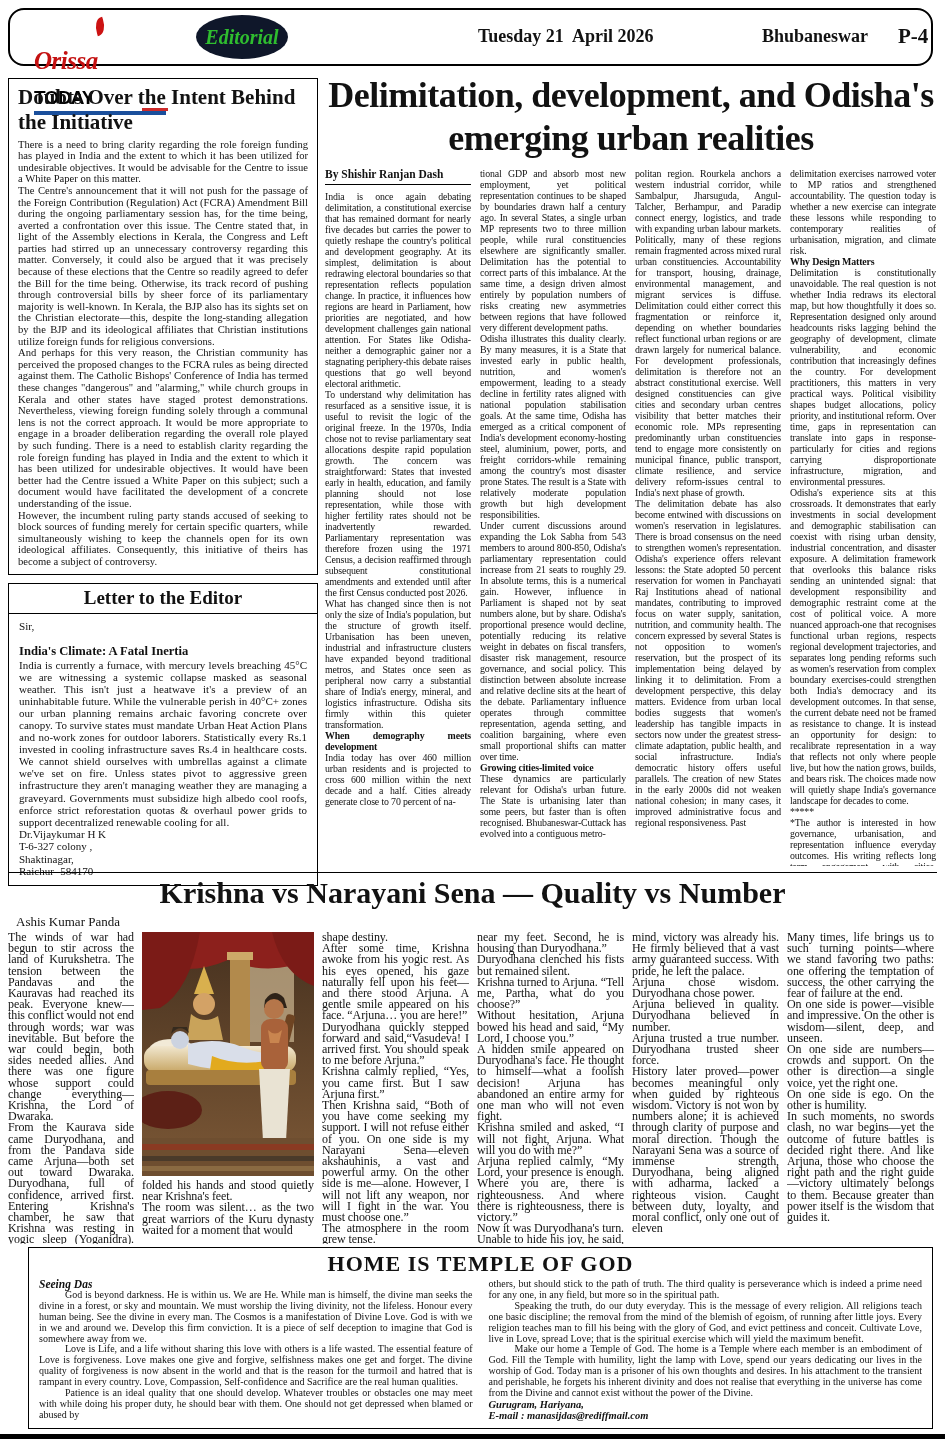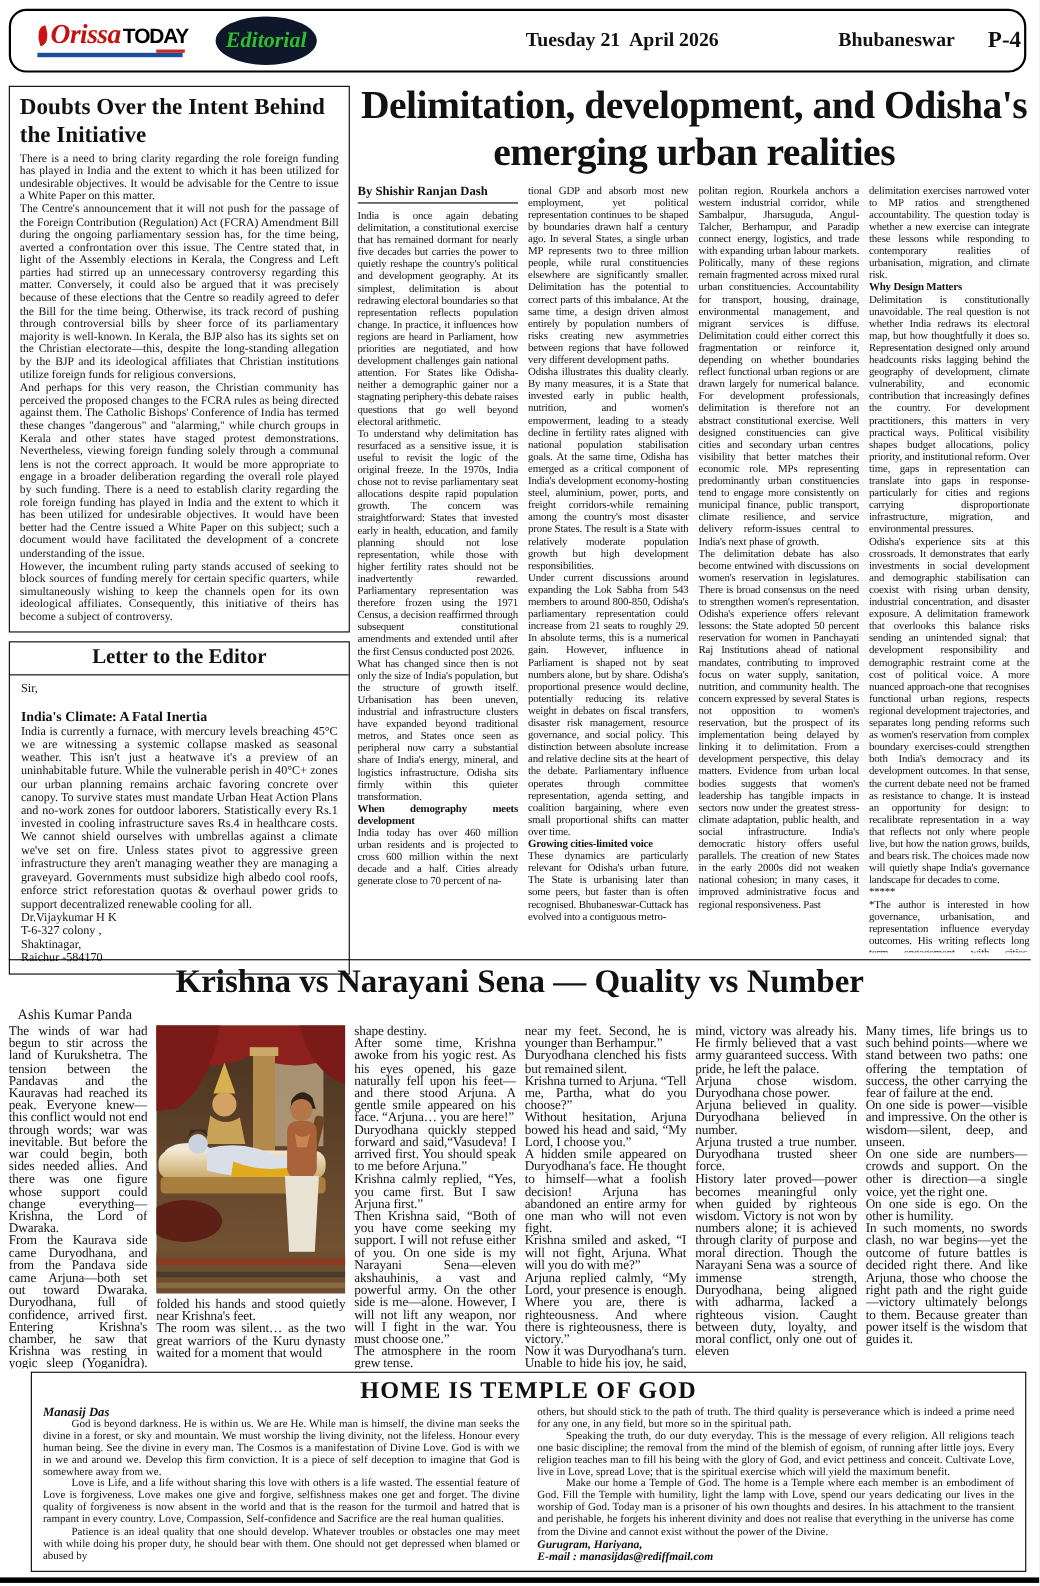--- a/index.html
+++ b/index.html
@@ -1,20 +1,20 @@
 <!DOCTYPE html>
 <html><head>
 <meta charset="utf-8">
 <style>
   html,body{margin:0;padding:0;background:#e9e9e9;}
   .page{position:relative;width:945px;height:1442px;background:#ffffff;font-family:"Liberation Serif",serif;color:#121212;overflow:hidden;}
   
   .masthead{position:absolute;left:8px;top:8px;width:921px;height:54px;border:2px solid #000;border-radius:16px;background:#fff;}
   .logo{position:absolute;left:24px;top:8px;}
-  .logo-row{display:flex;align-items:baseline;gap:2px;}
+  .logo-row{display:flex;align-items:baseline;gap:12px;flex-direction:column;}
   .leaf{display:inline-block;width:10px;height:17px;background:#cc1313;border-radius:85% 0 85% 0;transform:rotate(-18deg);align-self:center;}
   .brand-italic{font-style:italic;font-weight:bold;font-size:25px;color:#c41111;letter-spacing:-.5px;}
   .brand-bold{font-family:"Liberation Sans",sans-serif;font-weight:bold;font-size:19px;color:#000;letter-spacing:-1px;}
   .logo-bar{margin-top:2px;width:132px;height:4px;background:#1a4f9c;position:relative;}
   .logo-bar-red{position:absolute;right:-2px;top:-3px;width:26px;height:3px;background:#cc2a2a;}
   .badge{position:absolute;left:186px;top:5px;width:92px;height:44px;background:#0f172a;border-radius:50%;display:flex;align-items:center;justify-content:center;}
   .badge span{font-style:italic;font-weight:bold;font-size:20px;color:#2fbd2f;}
   .m-date{position:absolute;left:468px;top:16px;font-weight:bold;font-size:18px;white-space:pre;}
   .m-city{position:absolute;left:752px;top:16px;font-weight:bold;font-size:18px;}
   .m-page{position:absolute;left:888px;top:14px;font-size:21px;font-weight:bold;}
@@ -208,51 +208,51 @@
       <div class="kcol kcolC">
           <p>shape destiny.</p>
           <p>After some time, Krishna awoke from his yogic rest. As his eyes opened, his gaze naturally fell upon his feet—and there stood Arjuna. A gentle smile appeared on his face. “Arjuna… you are here!”</p>
           <p>Duryodhana quickly stepped forward and said,“Vasudeva! I arrived first. You should speak to me before Arjuna.”</p>
           <p>Krishna calmly replied, “Yes, you came first. But I saw Arjuna first.”</p>
           <p>Then Krishna said, “Both of you have come seeking my support. I will not refuse either of you. On one side is my Narayani Sena—eleven akshauhinis, a vast and powerful army. On the other side is me—alone. However, I will not lift any weapon, nor will I fight in the war. You must choose one.”</p>
           <p>The atmosphere in the room grew tense.</p>
           <p>Krishna added, “Arjuna will choose first for two reasons. First, I saw him when I opened my eyes, as he stood</p>
         </div>
       <div class="kcol kcolD">
-          <p>near my feet. Second, he is younger than Berhampur.”</p>
+          <p>near my feet. Second, he is housing than Duryodhana.”</p>
           <p>Duryodhana clenched his fists but remained silent.</p>
           <p>Krishna turned to Arjuna. “Tell me, Partha, what do you choose?”</p>
           <p>Without hesitation, Arjuna bowed his head and said, “My Lord, I choose you.”</p>
           <p>A hidden smile appeared on Duryodhana's face. He thought to himself—what a foolish decision! Arjuna has abandoned an entire army for one man who will not even fight.</p>
           <p>Krishna smiled and asked, “I will not fight, Arjuna. What will you do with me?”</p>
           <p>Arjuna replied calmly, “My Lord, your presence is enough. Where you are, there is righteousness. And where there is righteousness, there is victory.”</p>
           <p>Now it was Duryodhana's turn. Unable to hide his joy, he said, “Then I choose the Narayani Sena.” In his</p>
         </div>
       <div class="kcol kcolE">
           <p>mind, victory was already his. He firmly believed that a vast army guaranteed success. With pride, he left the palace.</p>
           <p>Arjuna chose wisdom. Duryodhana chose power.</p>
           <p>Arjuna believed in quality. Duryodhana believed in number.</p>
           <p>Arjuna trusted a true number. Duryodhana trusted sheer force.</p>
           <p>History later proved—power becomes meaningful only when guided by righteous wisdom. Victory is not won by numbers alone; it is achieved through clarity of purpose and moral direction. Though the Narayani Sena was a source of immense strength, Duryodhana, being aligned with adharma, lacked a righteous vision. Caught between duty, loyalty, and moral conflict, only one out of eleven</p>
         </div>
       <div class="kcol kcolF">
-          <p>Many times, life brings us to such behind points—where we stand between two paths: one offering the temptation of success, the other carrying the fear of failure at the end.</p>
+          <p>Many times, life brings us to such turning points—where we stand favoring two paths: one offering the temptation of success, the other carrying the fear of failure at the end.</p>
           <p>On one side is power—visible and impressive. On the other is wisdom—silent, deep, and unseen.</p>
           <p>On one side are numbers—crowds and support. On the other is direction—a single voice, yet the right one.</p>
           <p>On one side is ego. On the other is humility.</p>
           <p>In such moments, no swords clash, no war begins—yet the outcome of future battles is decided right there. And like Arjuna, those who choose the right path and the right guide—victory ultimately belongs to them. Because greater than power itself is the wisdom that guides it.</p>
         </div>
     </div>
   </section>
 
   <section class="home-box">
     <h2 class="home-headline">HOME IS TEMPLE OF GOD</h2>
     <div class="home-cols">
       <div class="hcol">
-        <div class="home-byline">Manasij Das</div>
+        <div class="home-byline">Seeing Das</div>
         <div>
             <p>God is beyond darkness. He is within us. We are He. While man is himself, the divine man seeks the divine in a forest, or sky and mountain. We must worship the living divinity, not the lifeless. Honour every human being. See the divine in every man. The Cosmos is a manifestation of Divine Love. God is with we in we and around we. Develop this firm conviction. It is a piece of self deception to imagine that God is somewhere away from we.</p>
             <p>Love is Life, and a life without sharing this love with others is a life wasted. The essential feature of Love is forgiveness. Love makes one give and forgive, selfishness makes one get and forget. The divine quality of forgiveness is now absent in the world and that is the reason for the turmoil and hatred that is rampant in every country. Love, Compassion, Self-confidence and Sacrifice are the real human qualities.</p>
             <p>Patience is an ideal quality that one should develop. Whatever troubles or obstacles one may meet with while doing his proper duty, he should bear with them. One should not get depressed when blamed or abused by</p>
           </div>
       </div>
       <div class="hcol hcol-right">
         <div>
             <p>others, but should stick to the path of truth. The third quality is perseverance which is indeed a prime need for any one, in any field, but more so in the spiritual path.</p>
             <p>Speaking the truth, do our duty everyday. This is the message of every religion. All religions teach one basic discipline; the removal from the mind of the blemish of egoism, of running after little joys. Every religion teaches man to fill his being with the glory of God, and evict pettiness and conceit. Cultivate Love, live in Love, spread Love; that is the spiritual exercise which will yield the maximum benefit.</p>

